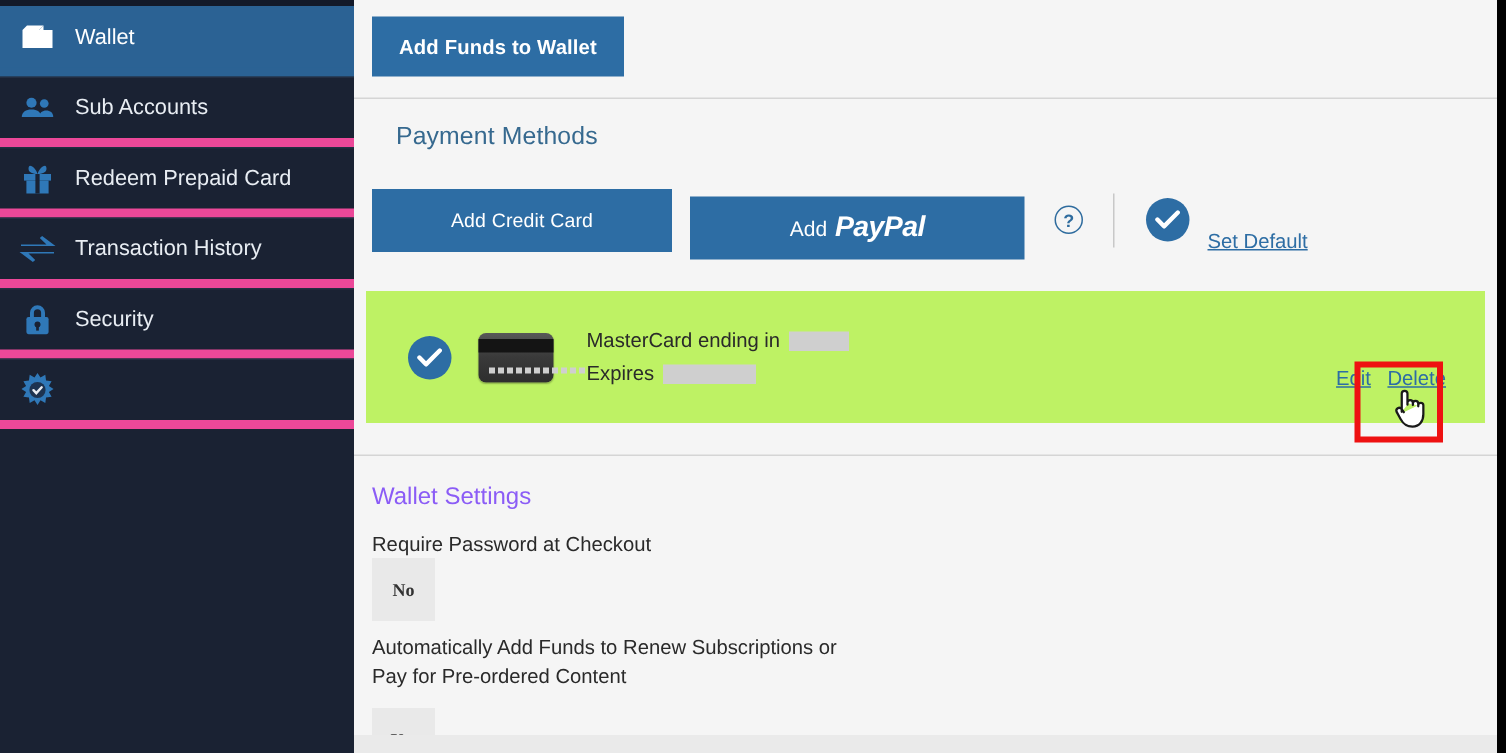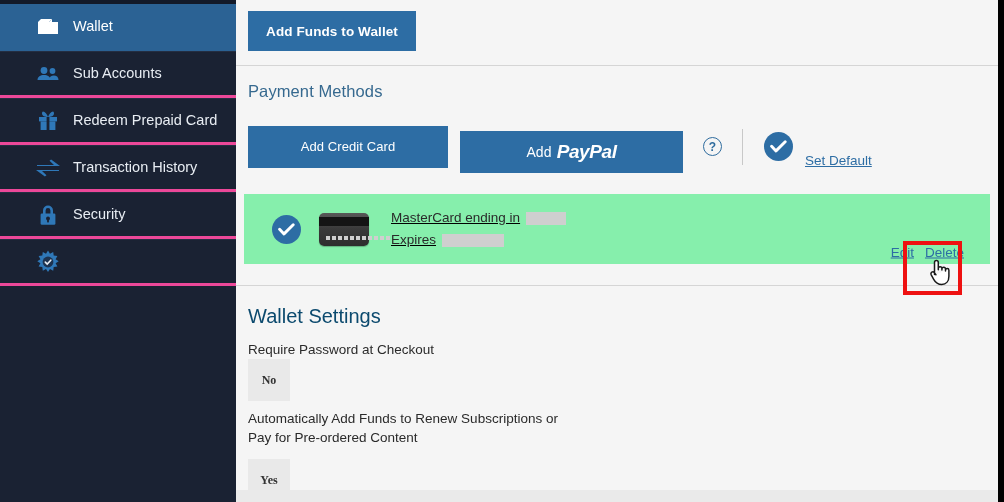--- a/index.html
+++ b/index.html
@@ -15,23 +15,23 @@
   .sidebar{
     position:absolute;left:0;top:0;width:236px;height:502px;
     background:#1a2233;
     box-sizing:border-box;
   }
   .sidebar-topstrip{height:4px;background:#131a29;}
   .nav-item{
     position:relative;
     height:47px;
     display:flex;align-items:center;
-    padding-left:35px;
+    padding-left:12px;
     box-sizing:border-box;
-    border-bottom:3px solid #ec4899;
+    border-bottom:6px solid #ec4899;
     border-top:1px solid #242e42;
     color:#e8edf3;
     font-size:14.5px;
     cursor:pointer;
     user-select:none;
   }
   .nav-item:first-of-type{border-top:none;}
   .nav-item.active{background:#2b6294;border-bottom-color:#2b6294;border-top-color:#2b6294;}
   .nav-icon{
     width:26px;height:26px;margin-right:12px;
@@ -54,21 +54,21 @@
   .btn-primary{
     display:inline-flex;align-items:center;justify-content:center;
     background:#2d6da4;color:#fff;border:none;
     font-family:inherit;font-size:13.5px;font-weight:bold;
     cursor:pointer;
     letter-spacing:.1px;
   }
   .btn-addfunds{width:168px;height:40px;}
 
   .pm-title{
-    font-size:16.5px;color:#36698f;padding:16px 0 0 12px;font-weight:normal;
+    font-size:16.5px;color:#36698f;padding:16px 0 0 28px;font-weight:normal;
     letter-spacing:.1px;
   }
 
   .pm-actions{
     display:flex;align-items:center;
     padding:19px 0 0 8px;
   }
   .btn-cc{width:200px;height:42px;margin-left:4px;font-size:13px;font-weight:normal;}
   .btn-pp{width:223px;height:42px;margin-left:12px;font-size:14px;font-weight:normal;
           display:inline-flex;align-items:center;justify-content:center;gap:5px;margin-top:11px;}
@@ -93,26 +93,25 @@
   .check-circle svg{display:block;}
   .link{
     color:#2d6da4;text-decoration:underline;font-size:13.5px;cursor:pointer;margin-top:28px;
   }
   .setdefault .link{margin-left:12px;}
 
   
   .cardrow-wrap{padding:21px 0 0 0;}
   .cardrow{
     position:relative;
-    background:#86efac;
-    height:70px;
+    background:#bef264;
+    height:88px;
     margin:0 8px 0 8px;
     display:flex;align-items:center;
     box-sizing:border-box;
-    text-decoration:underline;
   }
   .cardrow-check{margin-left:28px;}
   .cc-icon{
     width:50px;height:33px;border-radius:5px;margin-left:18px;
     background:linear-gradient(#585858,#3a3a3a 48%,#2e2e2e);
     position:relative;flex:0 0 50px;
     box-shadow:0 1px 1px rgba(0,0,0,.25);
   }
   .cc-icon .stripe{position:absolute;left:0;right:0;top:4px;height:9px;background:#141414;}
   .cc-icon .dots{position:absolute;left:7px;bottom:6px;display:flex;gap:2px;}
@@ -126,21 +125,21 @@
     position:absolute;right:26px;top:44px;transform:translateY(-50%);
     display:flex;align-items:center;gap:11px;font-size:13.5px;
   }
   .hl-box{
     position:absolute;left:903px;top:241px;width:59px;height:54px;
     border:4px solid #ee1111;box-sizing:border-box;pointer-events:none;z-index:9;
   }
   .cursor-hand{position:absolute;left:927px;top:258px;z-index:10;pointer-events:none;}
 
   
-  .ws-title{font-size:20px;color:#0c4a6e;padding:19px 0 0 12px;}
+  .ws-title{font-size:16px;color:#8b5cf6;padding:19px 0 0 12px;}
   .ws-rows{padding:12px 0 0 12px;position:relative;}
   .ws-row{display:flex;align-items:flex-start;margin-bottom:8px;flex-direction:column;}
   .ws-label{font-size:13.5px;color:#2a2a2a;width:325px;line-height:19px;}
   .badge{
     background:#e9e9e9;color:#333;font-size:12px;font-weight:bold;
     width:42px;height:26px;display:inline-flex;align-items:center;justify-content:center;
     flex:0 0 42px;
   }
   .ws-row .badge{margin-top:0;font-family:Liberation Serif, serif;}
   .ws-help{margin-left:17px;margin-top:3px;}

